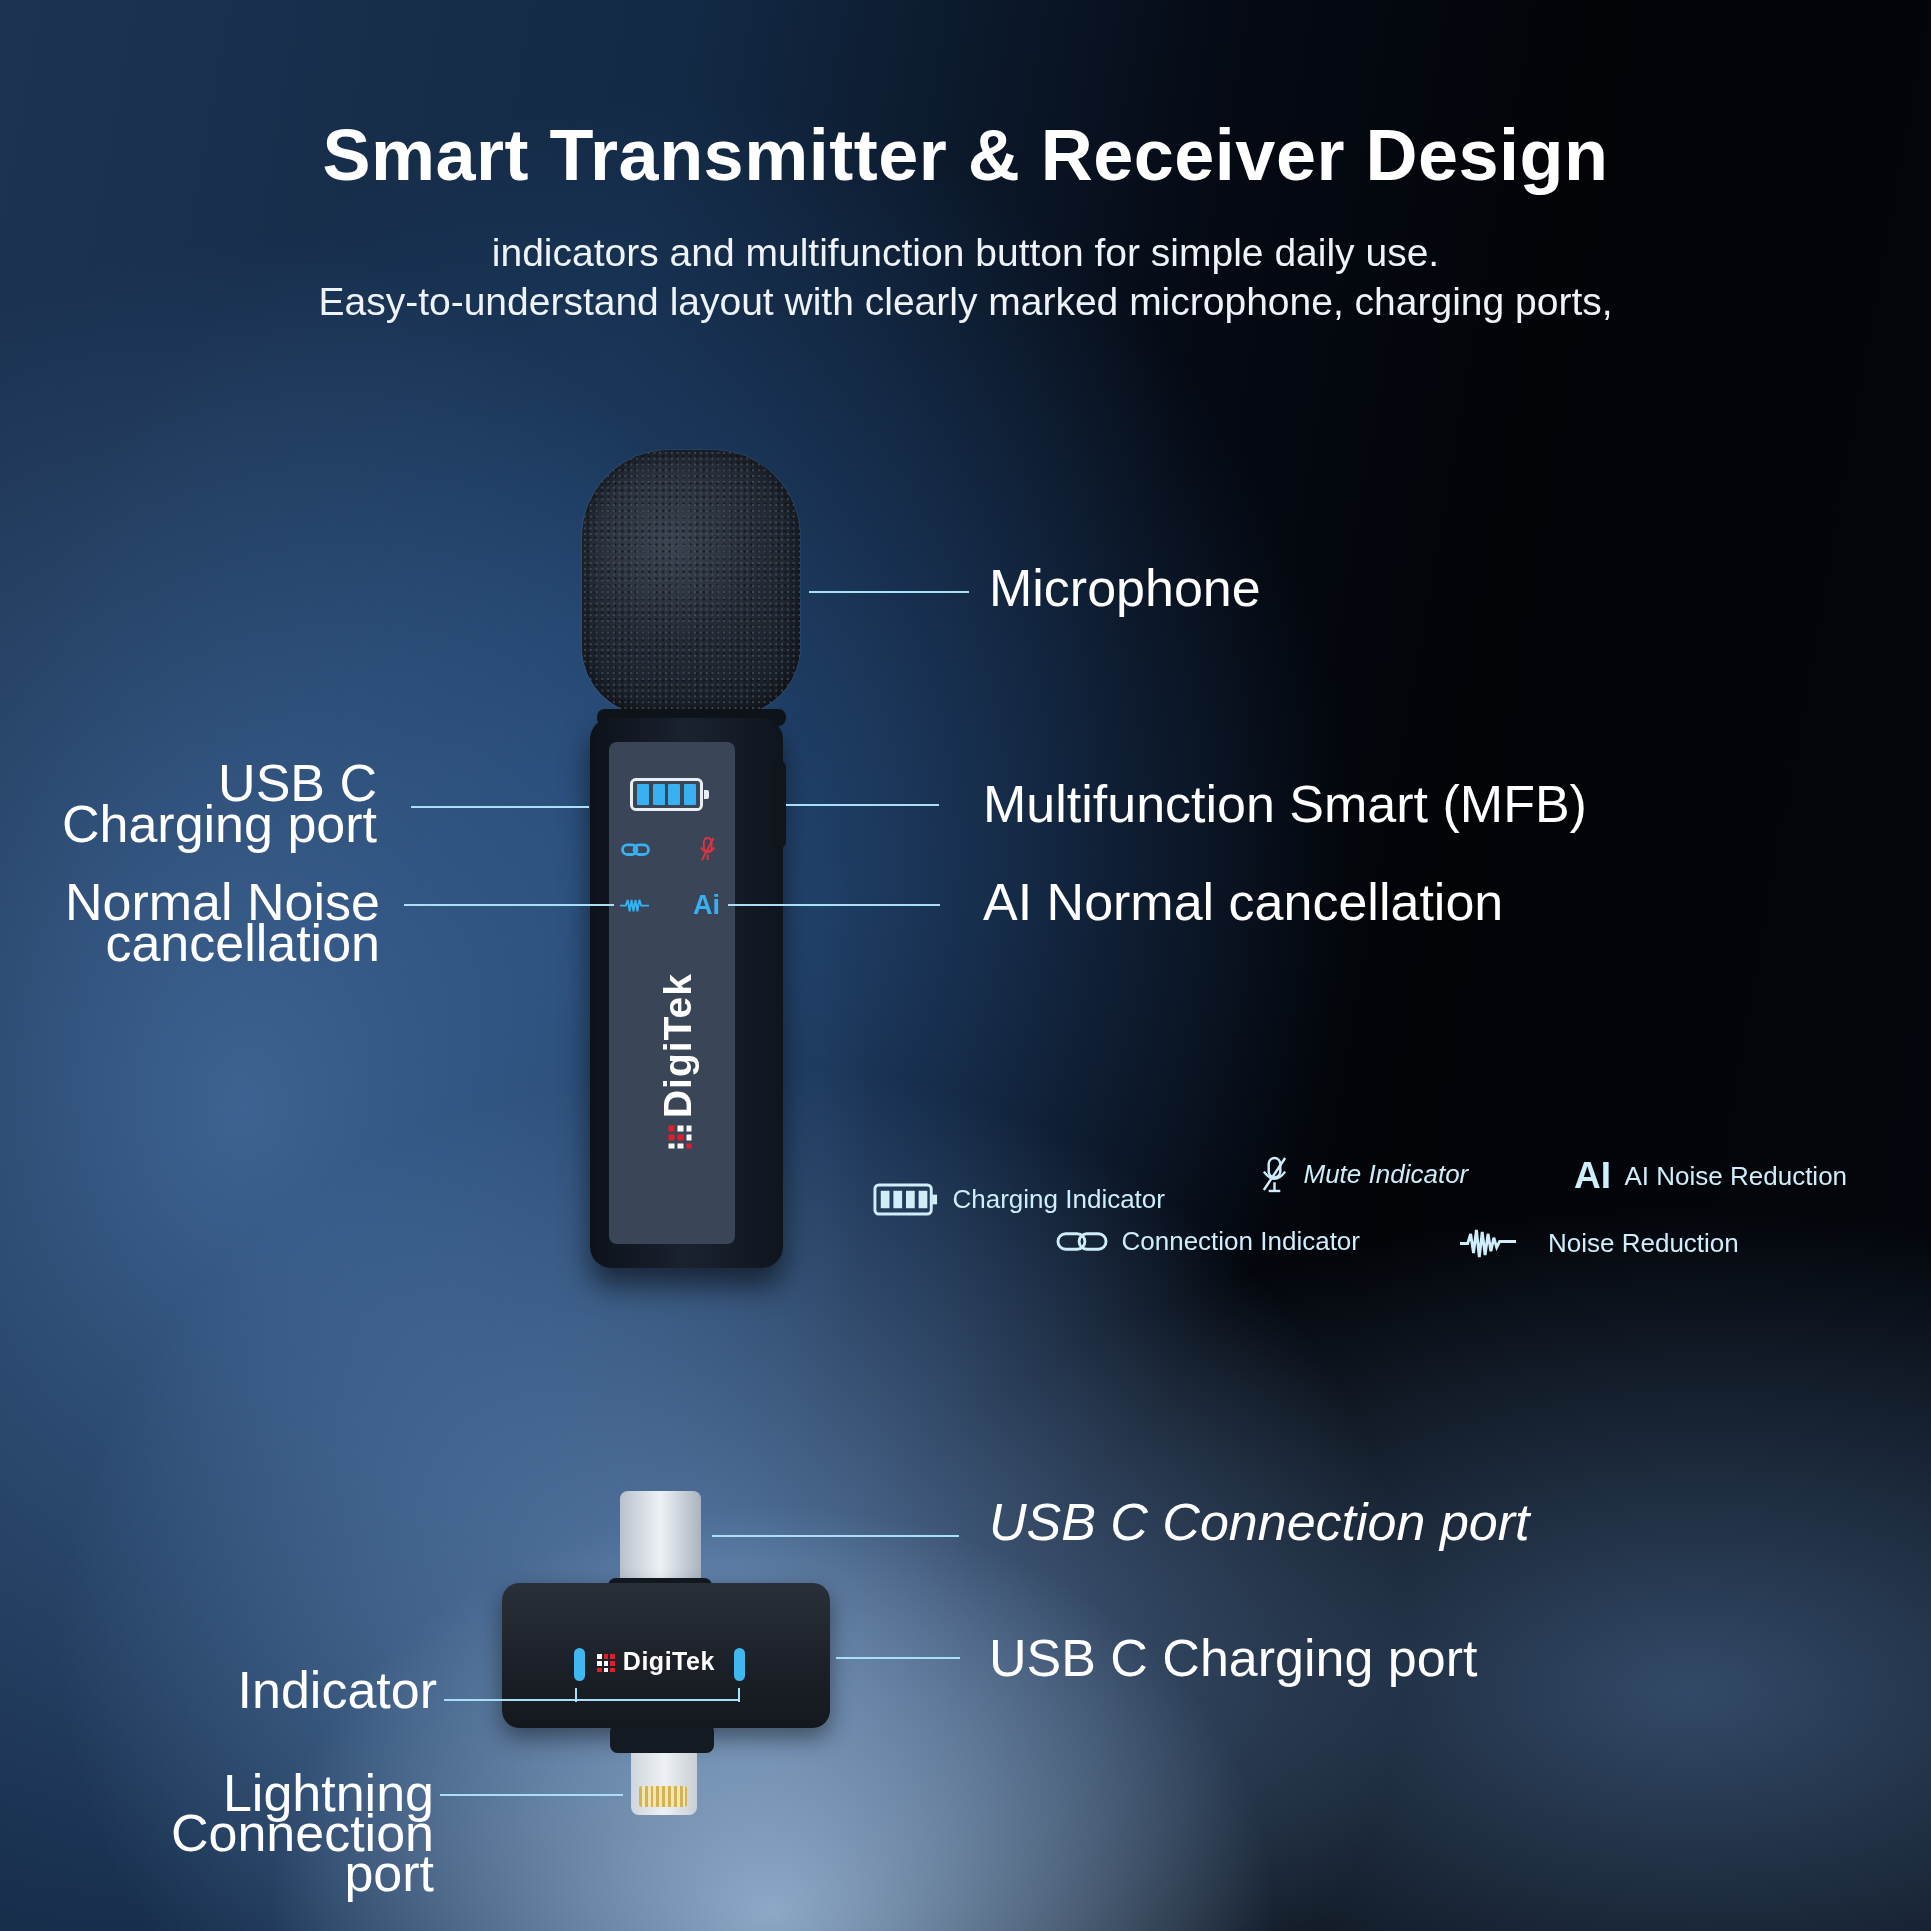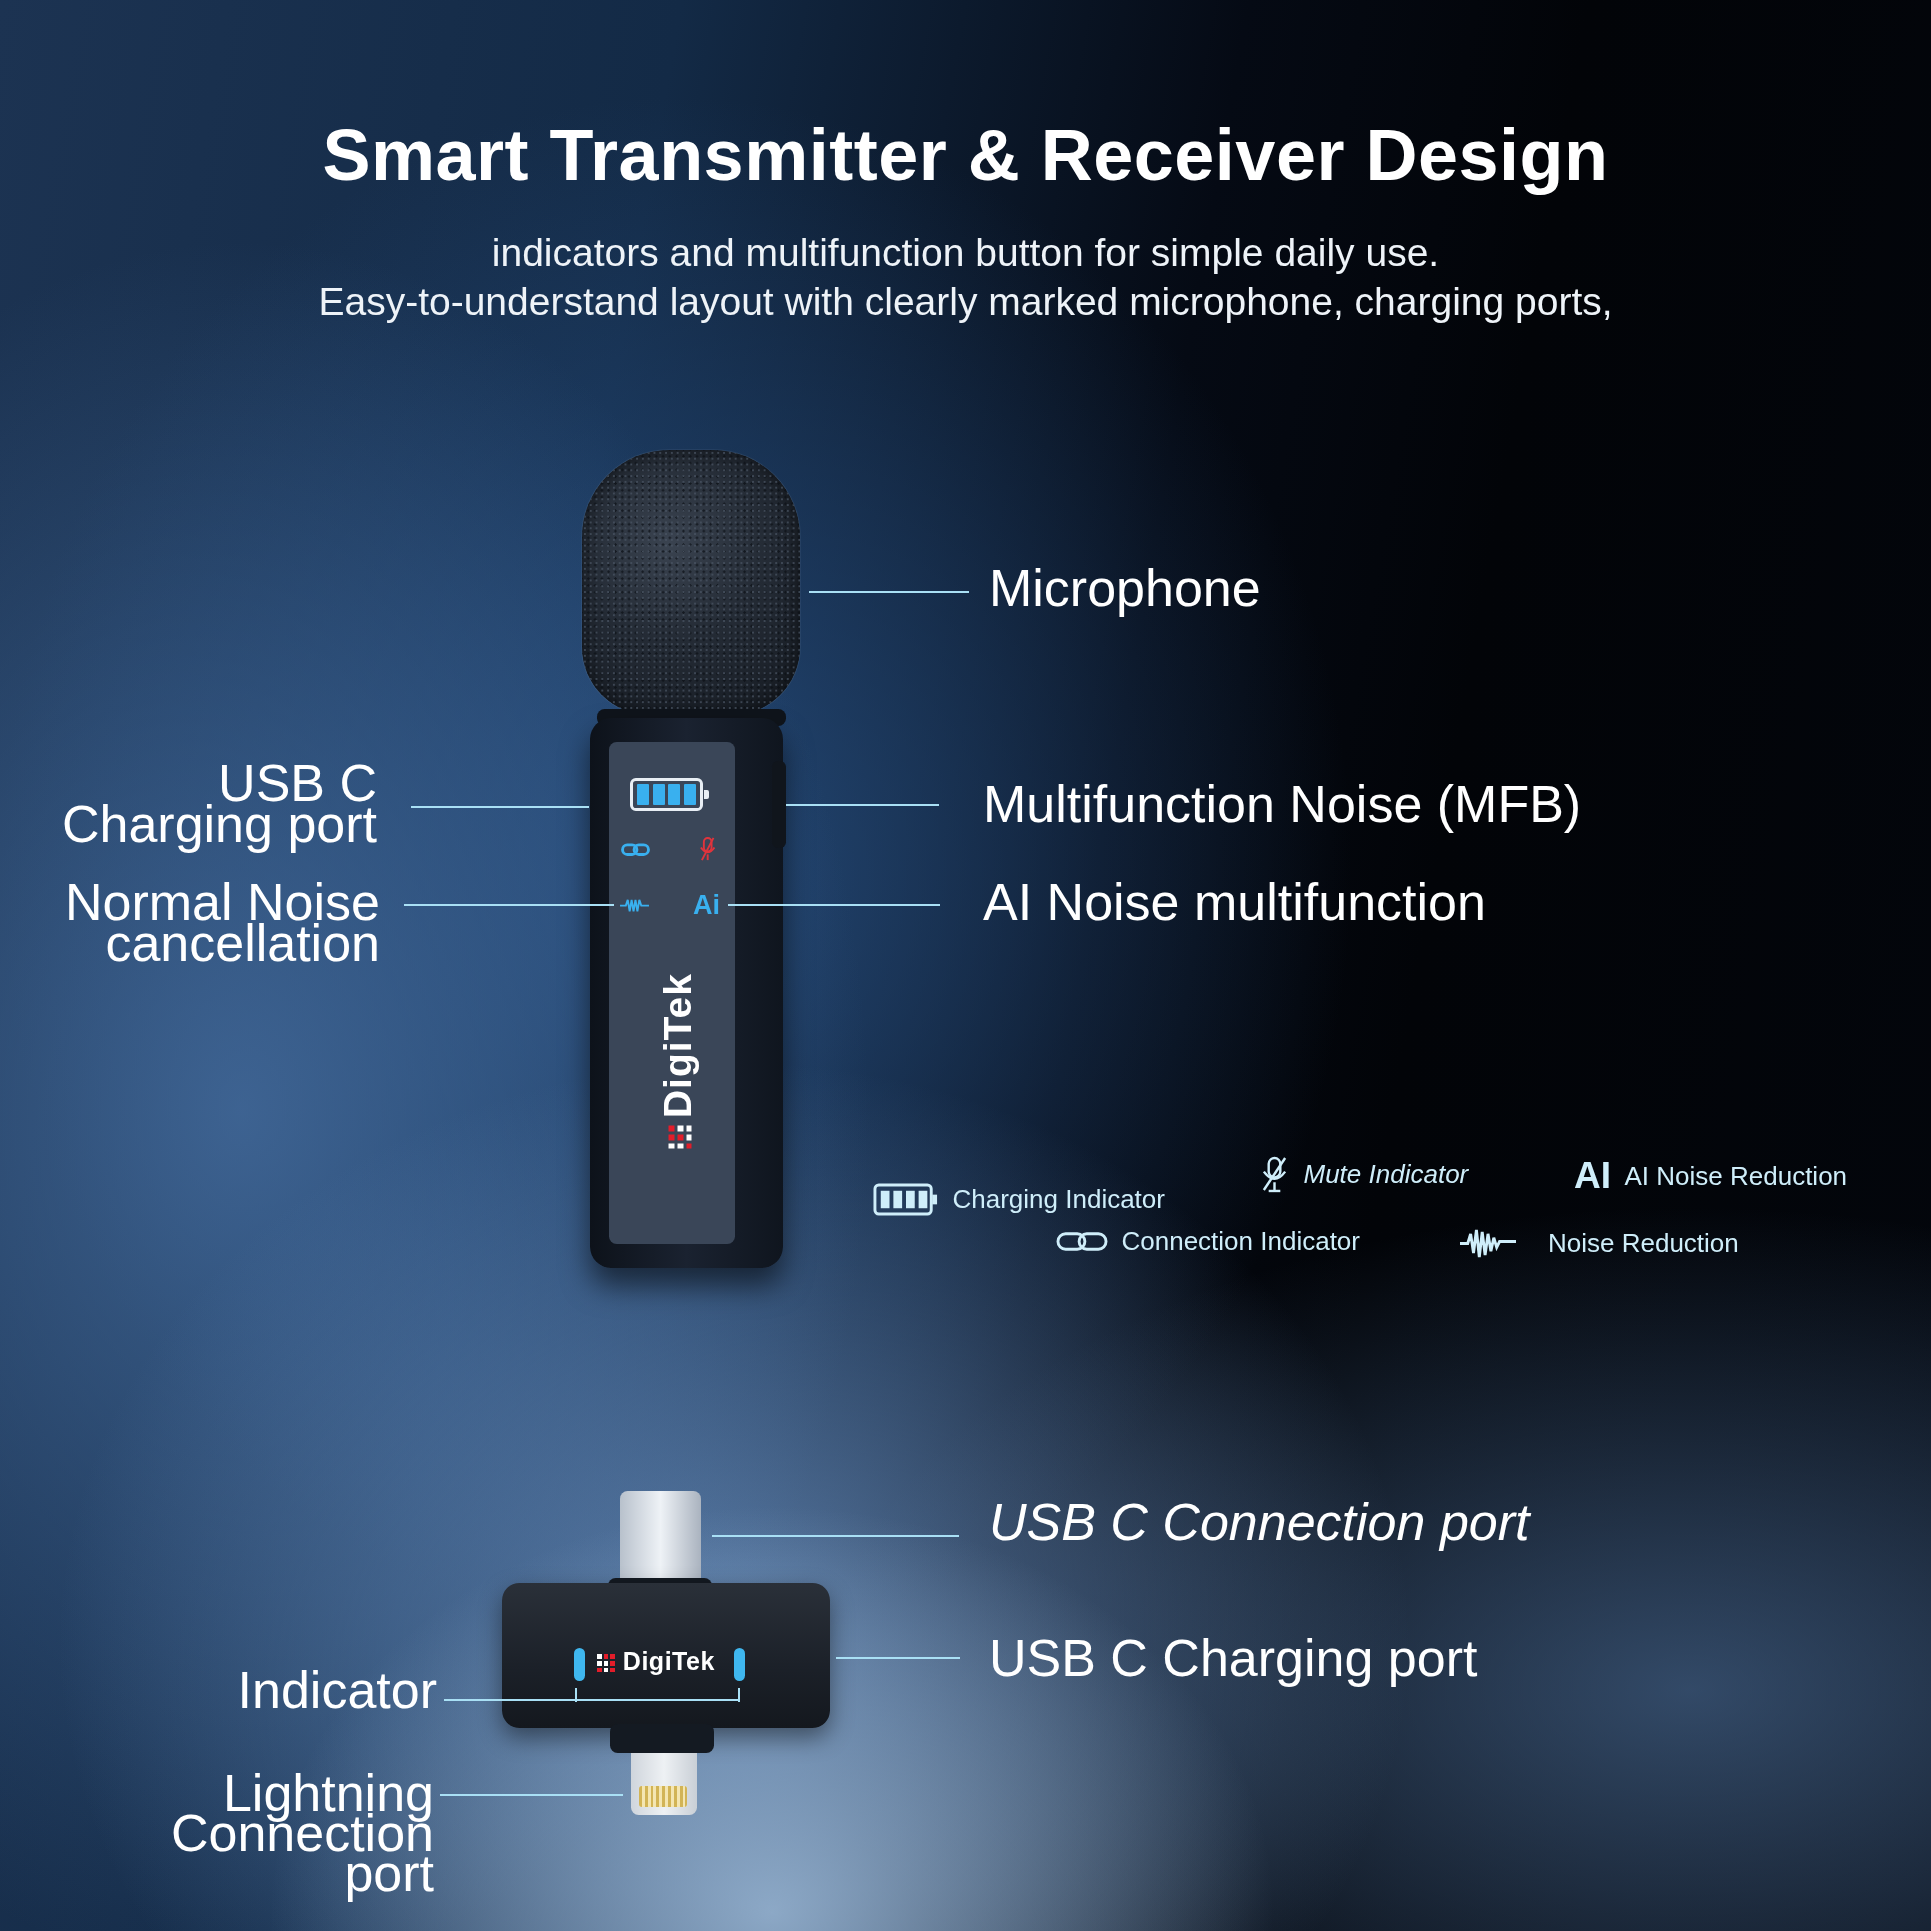--- a/index.html
+++ b/index.html
@@ -175,24 +175,24 @@
 </div>
 <div class="abs lead" style="left:411px;top:806px;width:178px;"></div>
 
 <div class="abs label right" style="left:58px;width:322px;top:882px;line-height:41px;">
   <div>Normal Noise</div>
   <div>cancellation</div>
 </div>
 <div class="abs lead" style="left:404px;top:904px;width:210px;"></div>
 
 <div class="abs lead" style="left:786px;top:804px;width:153px;"></div>
-<div class="abs label" style="left:983px;top:784px;">Multifunction Noise (MFB)</div>
+<div class="abs label" style="left:983px;top:784px;">Multifunction Smart (MFB)</div>
 
 <div class="abs lead" style="left:728px;top:904px;width:212px;"></div>
-<div class="abs label" style="left:983px;top:882px;">AI Noise multifunction</div>
+<div class="abs label" style="left:983px;top:882px;">AI Normal cancellation</div>
 
 <div>
   <div class="abs legend-item" style="left:873px;top:1183px;">
     <svg width="66" height="33" viewBox="0 0 68 34">
       <rect x="2" y="2" width="58" height="30" rx="4" fill="none" stroke="#cfeefa" stroke-width="3"></rect>
       <rect x="8" y="8" width="9" height="18" fill="#cfeefa"></rect>
       <rect x="21" y="8" width="9" height="18" fill="#cfeefa"></rect>
       <rect x="34" y="8" width="9" height="18" fill="#cfeefa"></rect>
       <rect x="47" y="8" width="9" height="18" fill="#cfeefa"></rect>
       <rect x="61" y="12" width="5" height="10" fill="#cfeefa"></rect>

